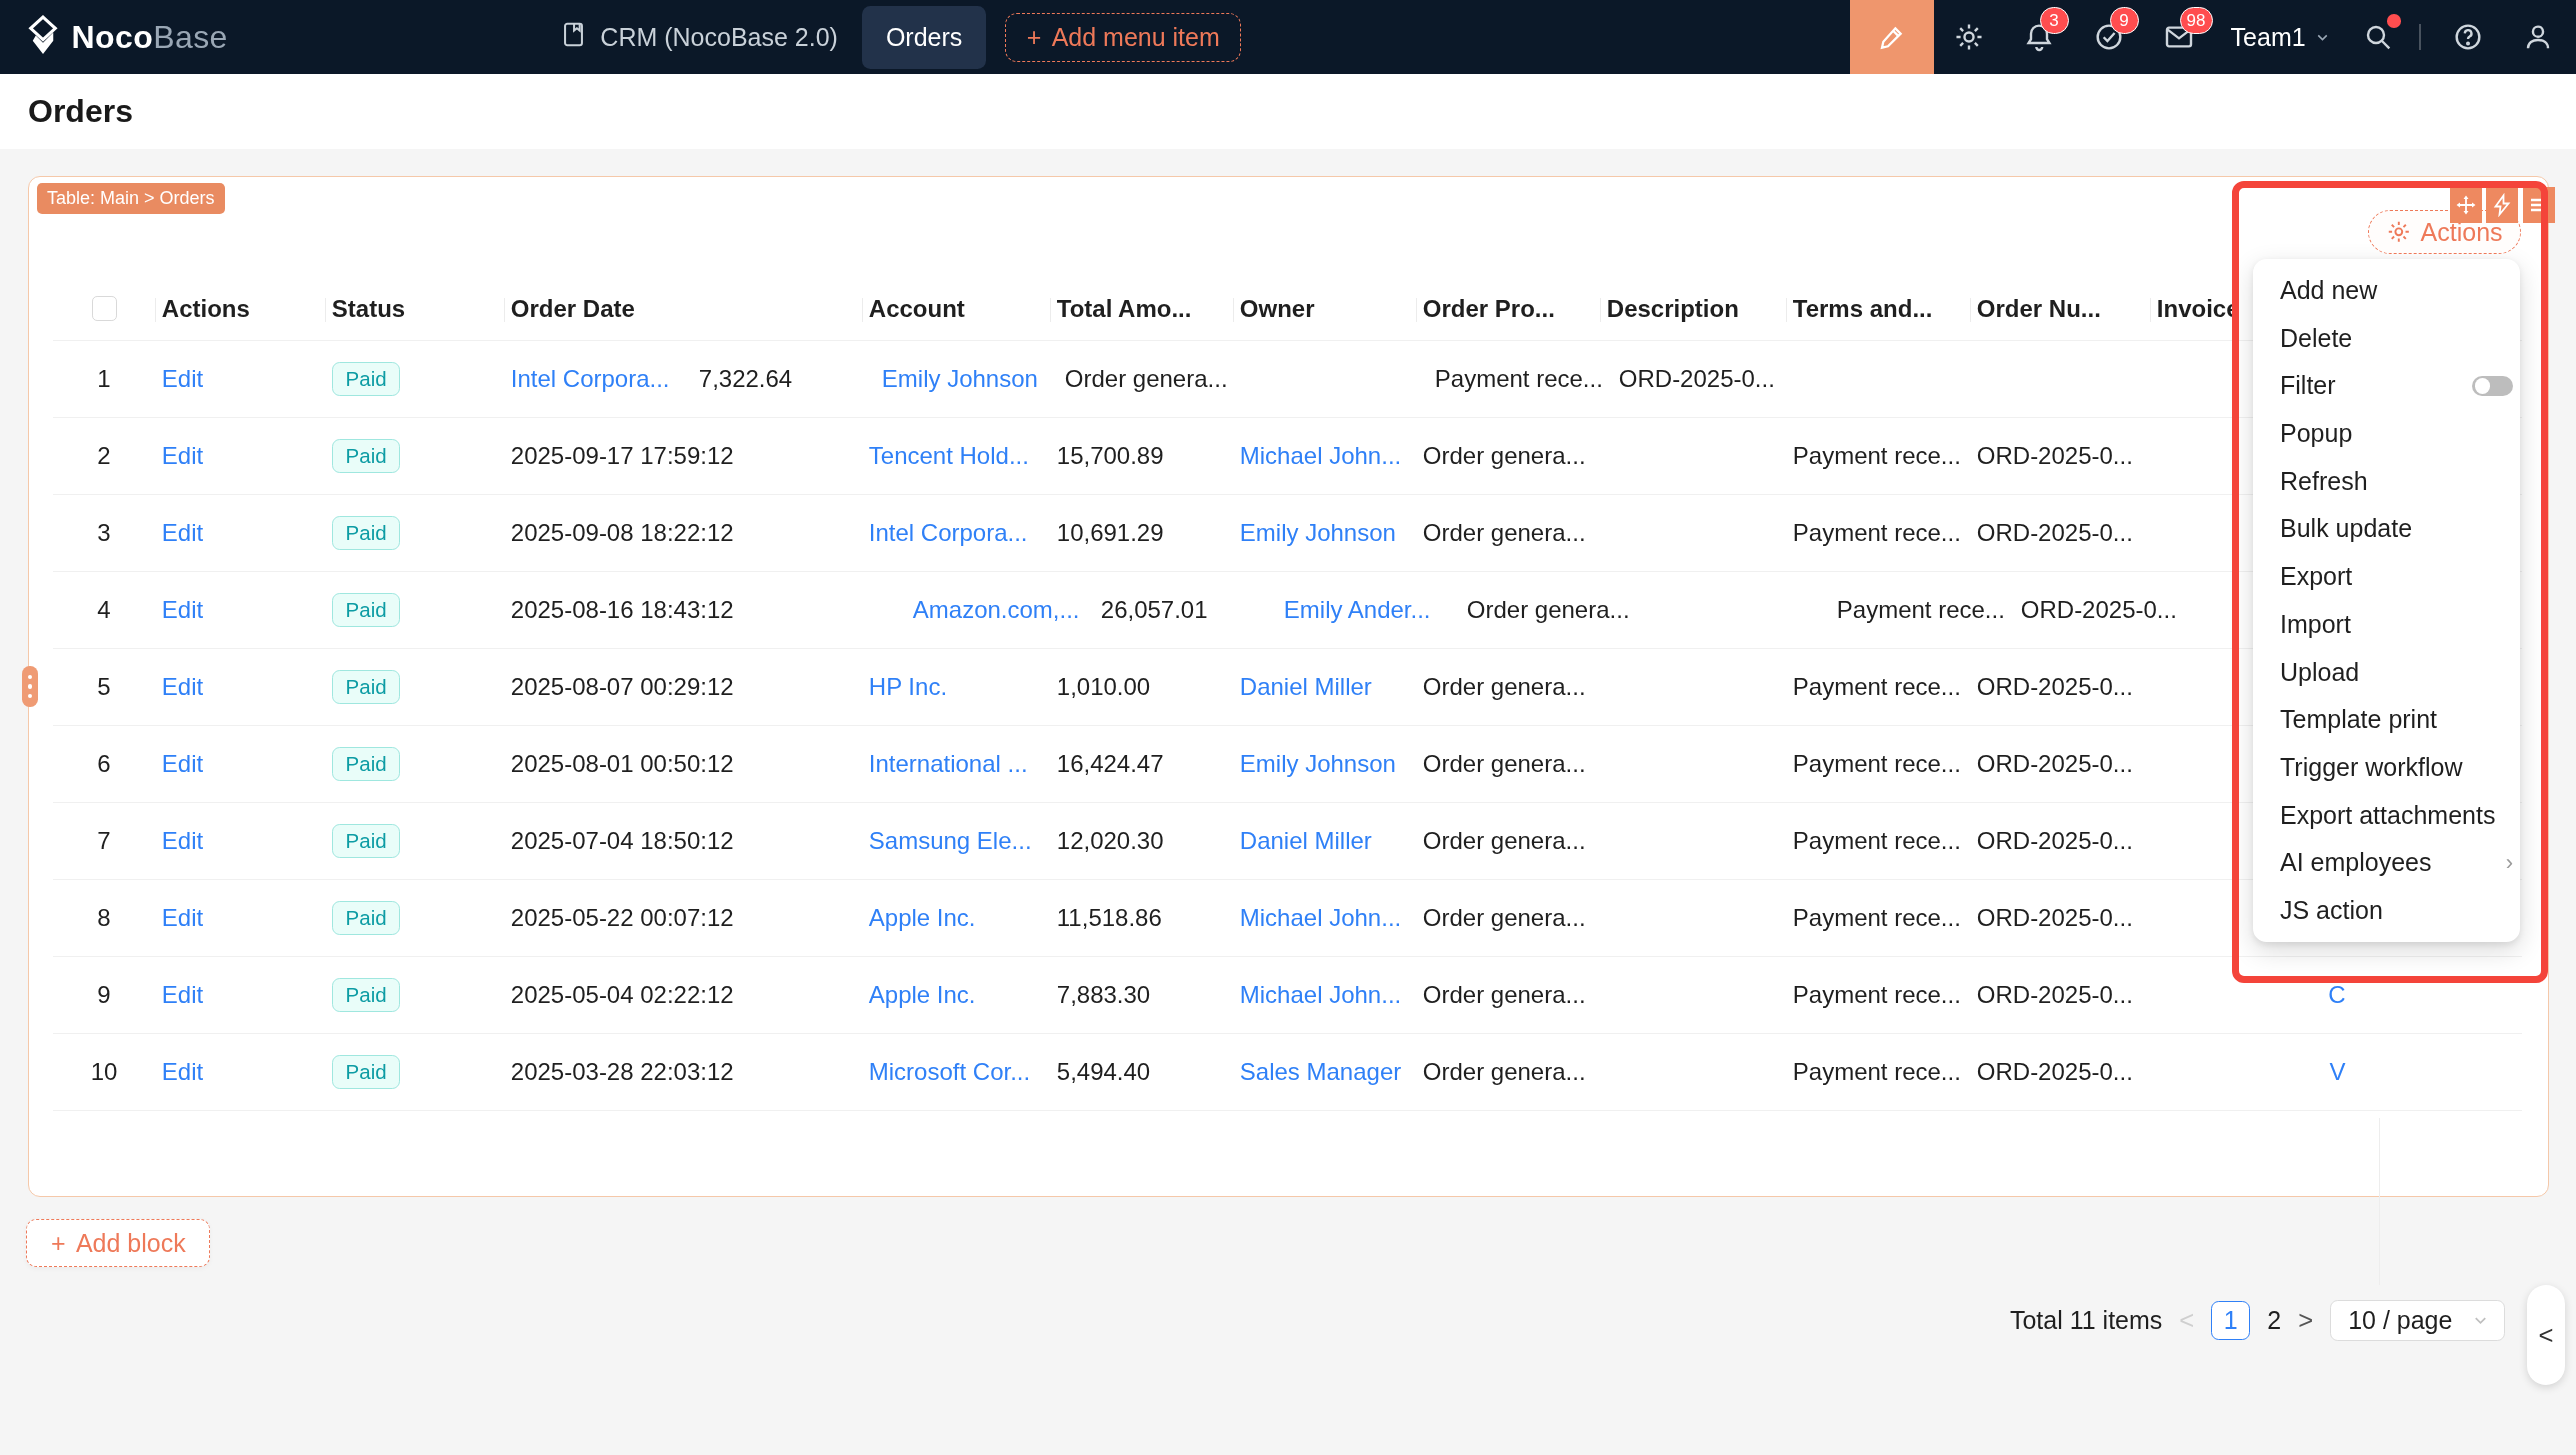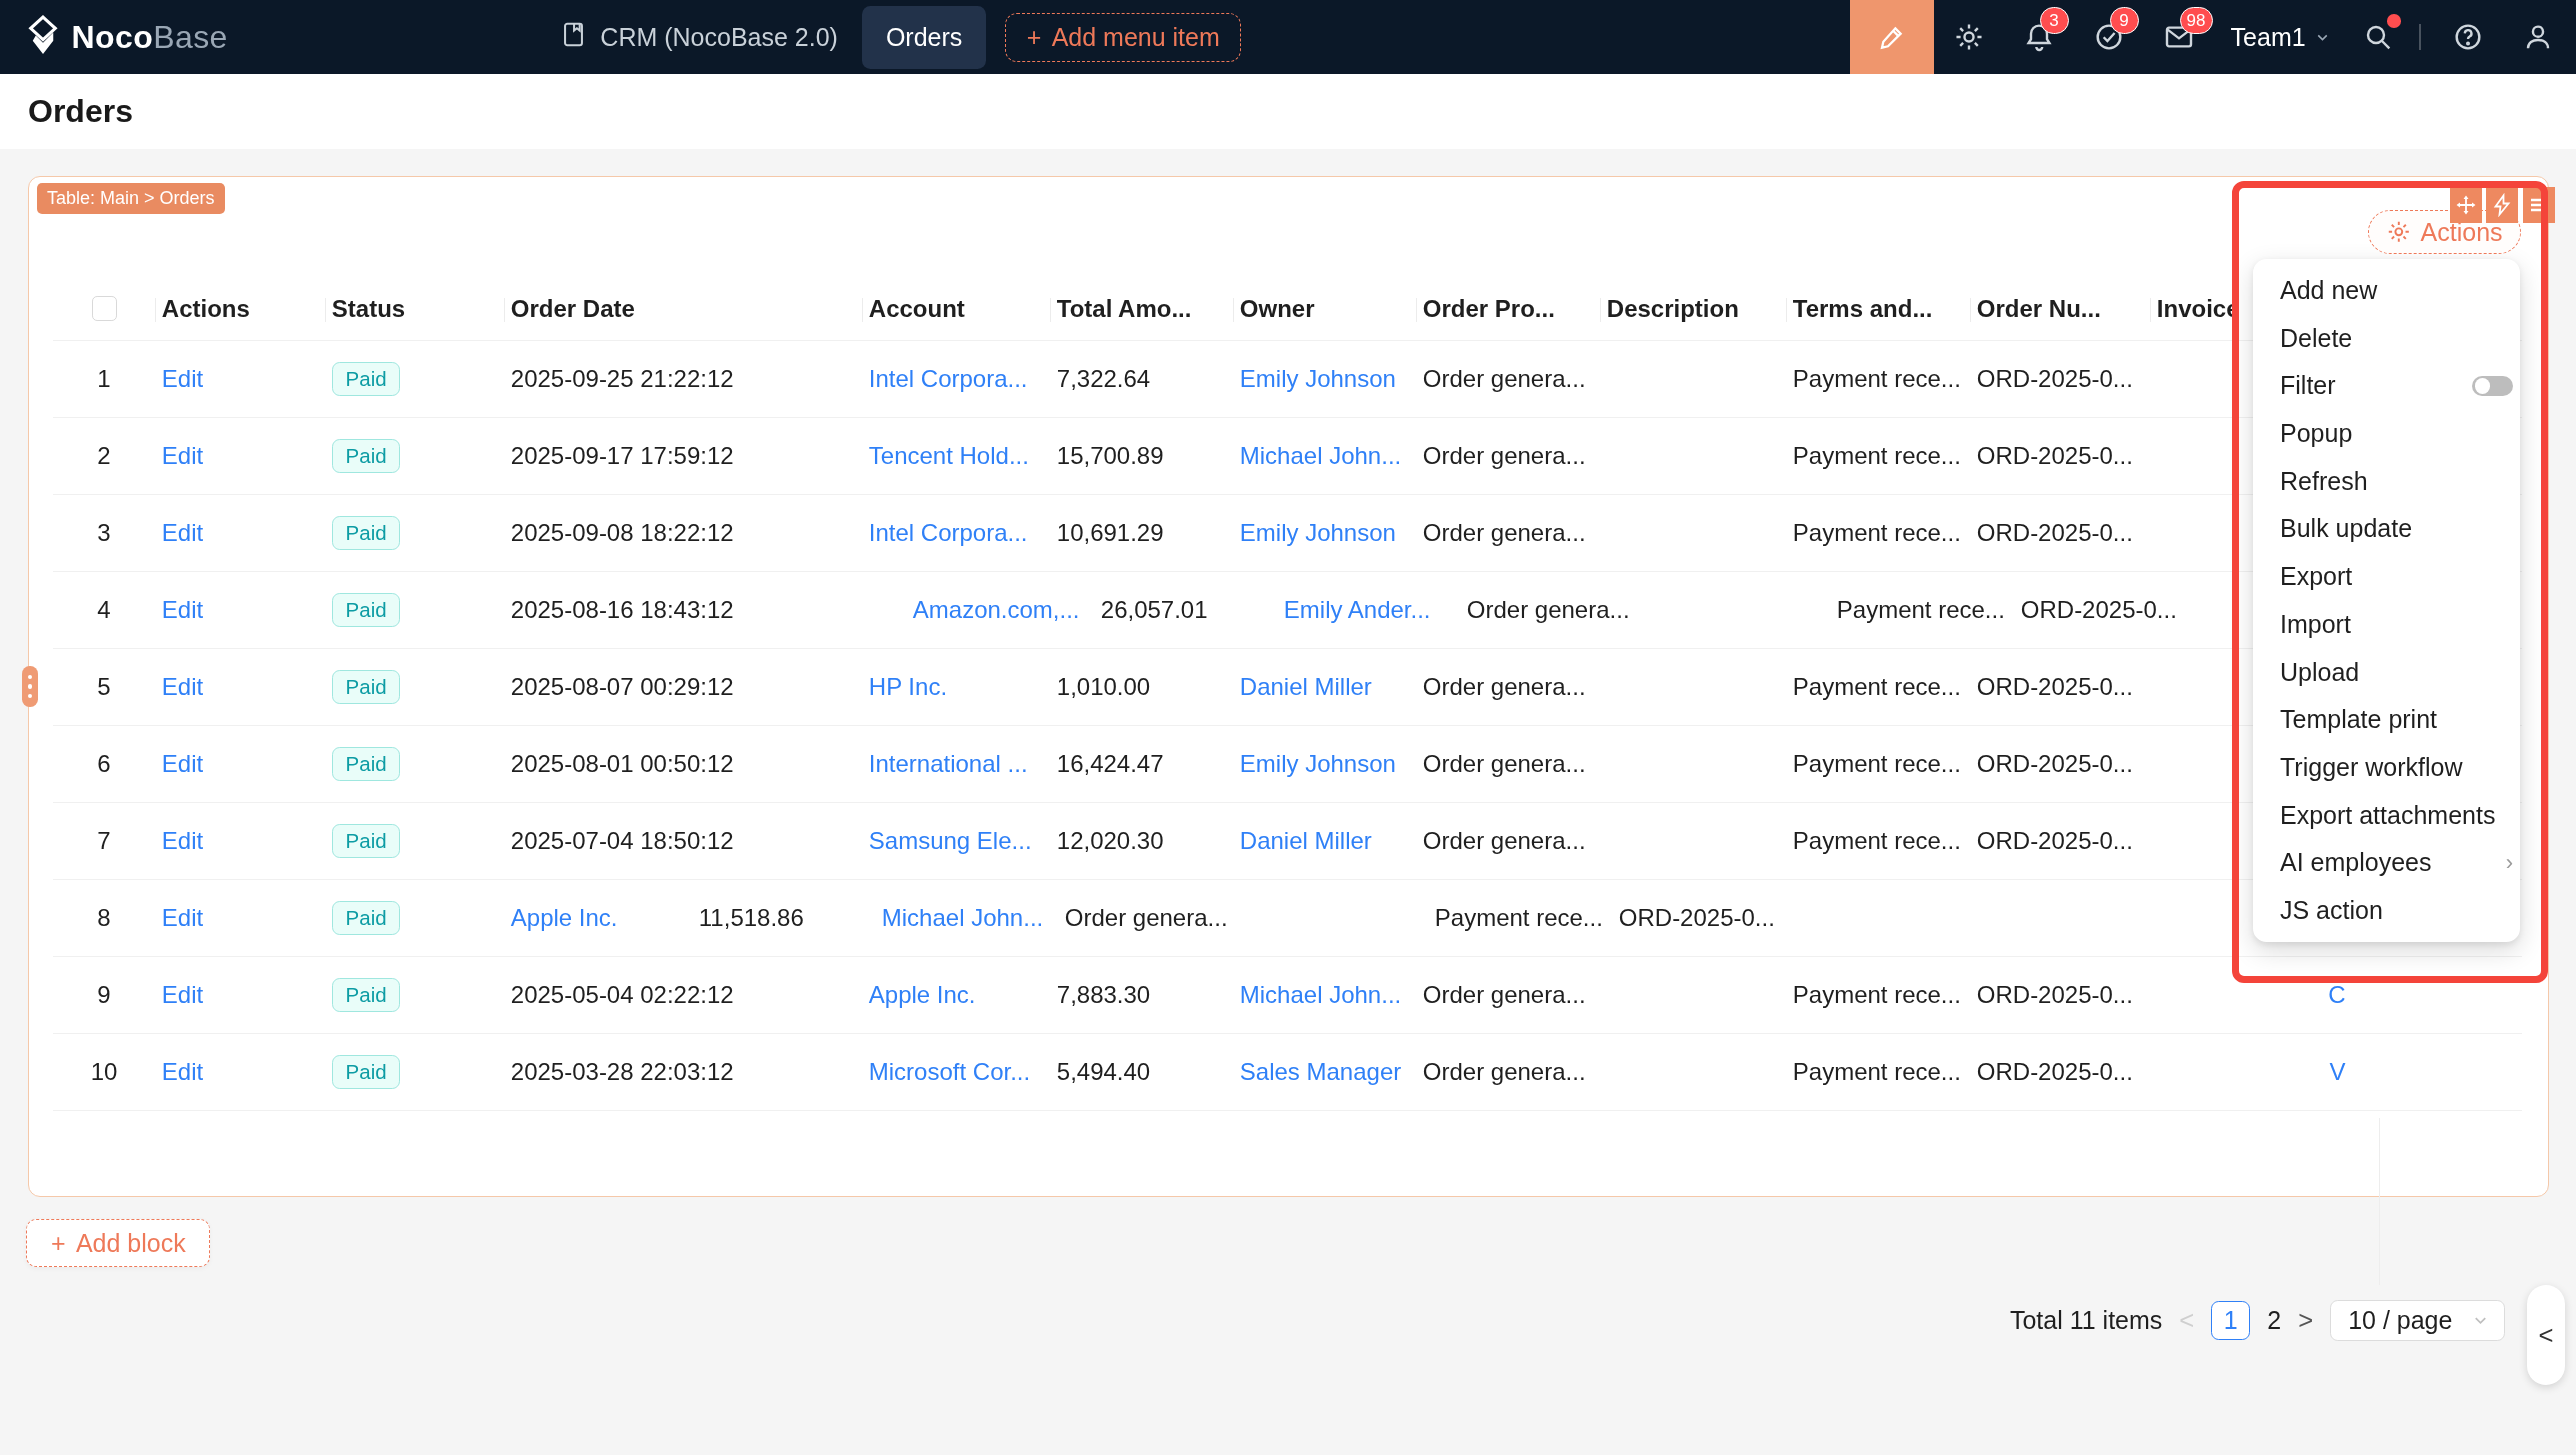--- a/index.html
+++ b/index.html
@@ -242,21 +242,20 @@
       </div>
     <div id="t-body">
         <div class="t-row">
           <div class="td c-index" style="width: 102px;">1</div>
           <div class="td" style="width: 170px;">
             <span class="link">Edit</span>
           </div>
           <div class="td" style="width: 179px;">
             <span class="paid-badge">Paid</span>
           </div>
-          <div class="td" style="width: 358px;">2025-09-25 21:22:12</div>
           <div class="td" style="width: 188px;">
             <span class="link">Intel Corpora...</span>
           </div>
           <div class="td" style="width: 183px;">7,322.64</div>
           <div class="td" style="width: 183px;">
             <span class="link">Emily Johnson</span>
           </div>
           <div class="td" style="width: 184px;">Order genera...</div>
           <div class="td" style="width: 186px;"></div>
           <div class="td" style="width: 184px;">Payment rece...</div>
@@ -396,20 +395,21 @@
           <div class="td" style="width: 199px;"></div>
         </div>
         <div class="t-row">
           <div class="td c-index" style="width: 102px;">8</div>
           <div class="td" style="width: 170px;">
             <span class="link">Edit</span>
           </div>
           <div class="td" style="width: 179px;">
             <span class="paid-badge">Paid</span>
           </div>
+          <div class="td" style="width: 358px;">2025-05-22 00:07:12</div>
           <div class="td" style="width: 188px;">
             <span class="link">Apple Inc.</span>
           </div>
           <div class="td" style="width: 183px;">11,518.86</div>
           <div class="td" style="width: 183px;">
             <span class="link">Michael John...</span>
           </div>
           <div class="td" style="width: 184px;">Order genera...</div>
           <div class="td" style="width: 186px;"></div>
           <div class="td" style="width: 184px;">Payment rece...</div>

